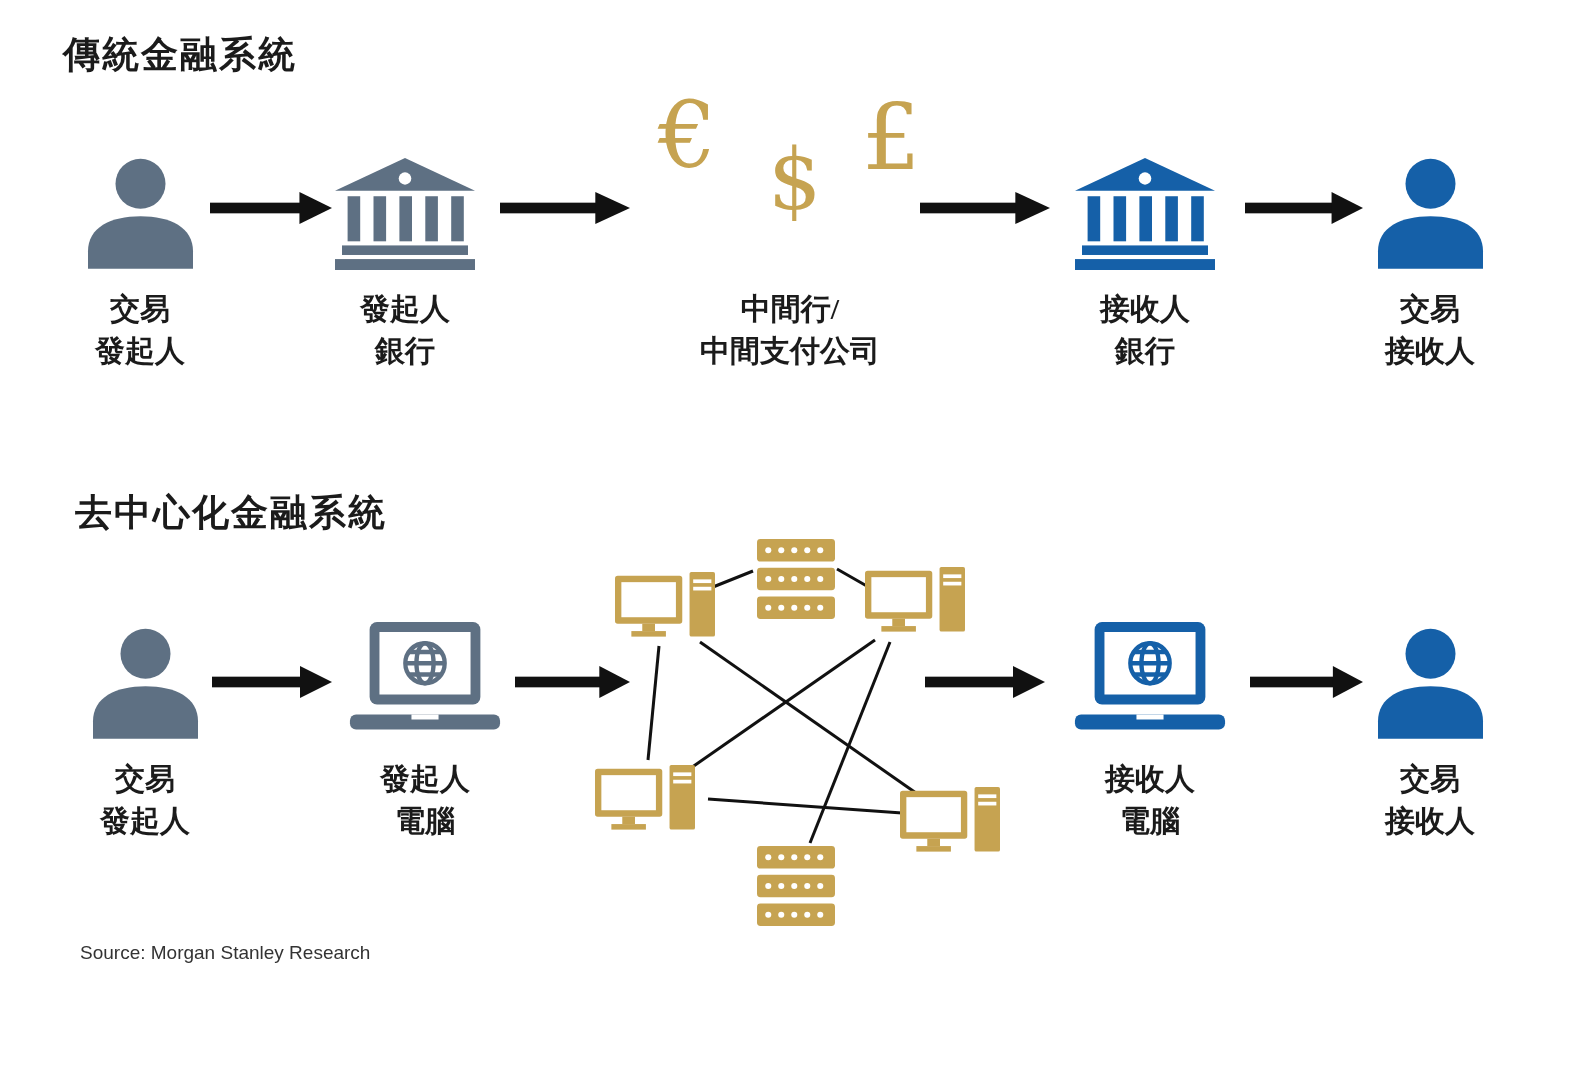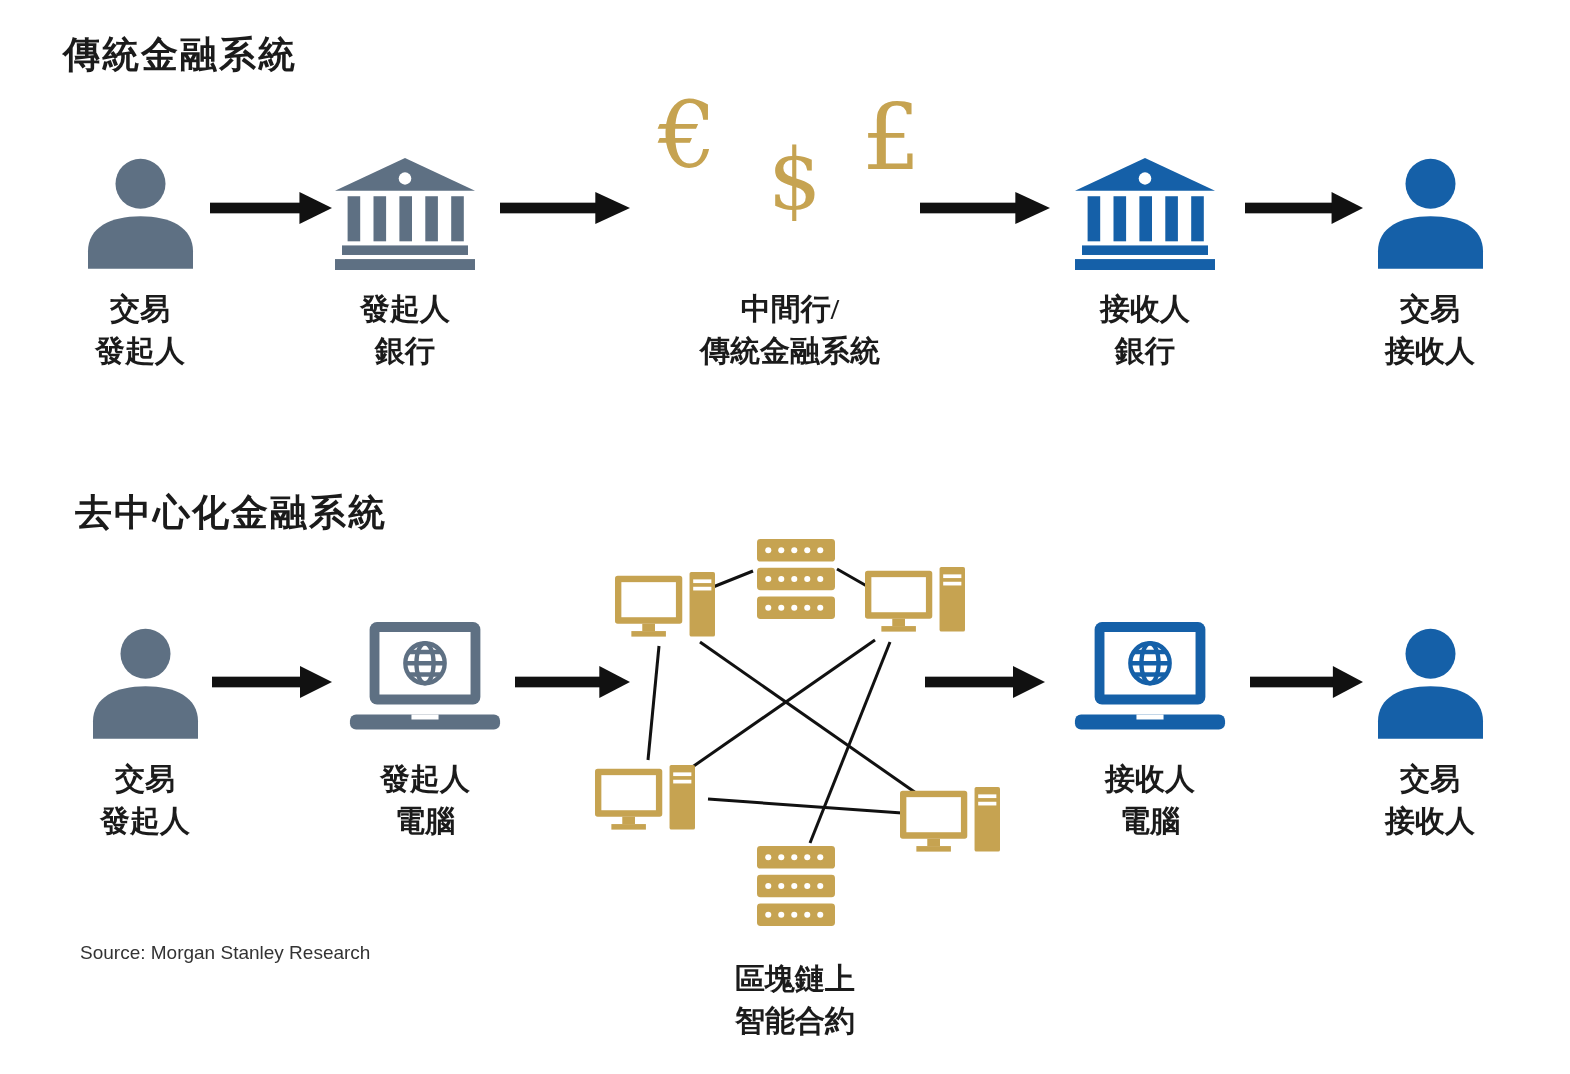--- a/index.html
+++ b/index.html
@@ -110,21 +110,21 @@
       <circle cx="50" cy="22" r="20"></circle>
       <path d="M8 90 V76 C8 57 26 48 50 48 C74 48 92 57 92 76 V90 Z"></path>
     </svg>
   </div>
 
   <div class="abs label" style="left:30px; top:288px; width:220px;">交易
 發起人</div>
   <div class="abs label" style="left:295px; top:288px; width:220px;">發起人
 銀行</div>
   <div class="abs label" style="left:640px; top:288px; width:300px;">中間行/
-傳統金融系統</div>
+中間支付公司</div>
   <div class="abs label" style="left:1035px; top:288px; width:220px;">接收人
 銀行</div>
   <div class="abs label" style="left:1320px; top:288px; width:220px;">交易
 接收人</div>
 
   <div class="abs section-title" style="left:75px; top:488px;text-align:center;">去中心化金融系統</div>
 
   <svg class="abs net-lines" style="left:0; top:0;" width="1570" height="1074" viewBox="0 0 1570 1074">
     <line x1="698" y1="593" x2="753" y2="571"></line>
     <line x1="837" y1="569" x2="879" y2="593"></line>
@@ -310,22 +310,20 @@
     <svg class="icon" viewBox="0 0 100 90">
       <circle cx="50" cy="22" r="20"></circle>
       <path d="M8 90 V76 C8 57 26 48 50 48 C74 48 92 57 92 76 V90 Z"></path>
     </svg>
   </div>
 
   <div class="abs label" style="left:35px; top:758px; width:220px;">交易
 發起人</div>
   <div class="abs label" style="left:315px; top:758px; width:220px;">發起人
 電腦</div>
-  <div class="abs label" style="left:645px; top:958px; width:300px;">區塊鏈上
-智能合約</div>
   <div class="abs label" style="left:1040px; top:758px; width:220px;">接收人
 電腦</div>
   <div class="abs label" style="left:1320px; top:758px; width:220px;">交易
 接收人</div>
 
   <div class="abs source" style="left:80px; top:942px;">Source: Morgan Stanley Research</div>
 
 </div>
 
 </body></html>

